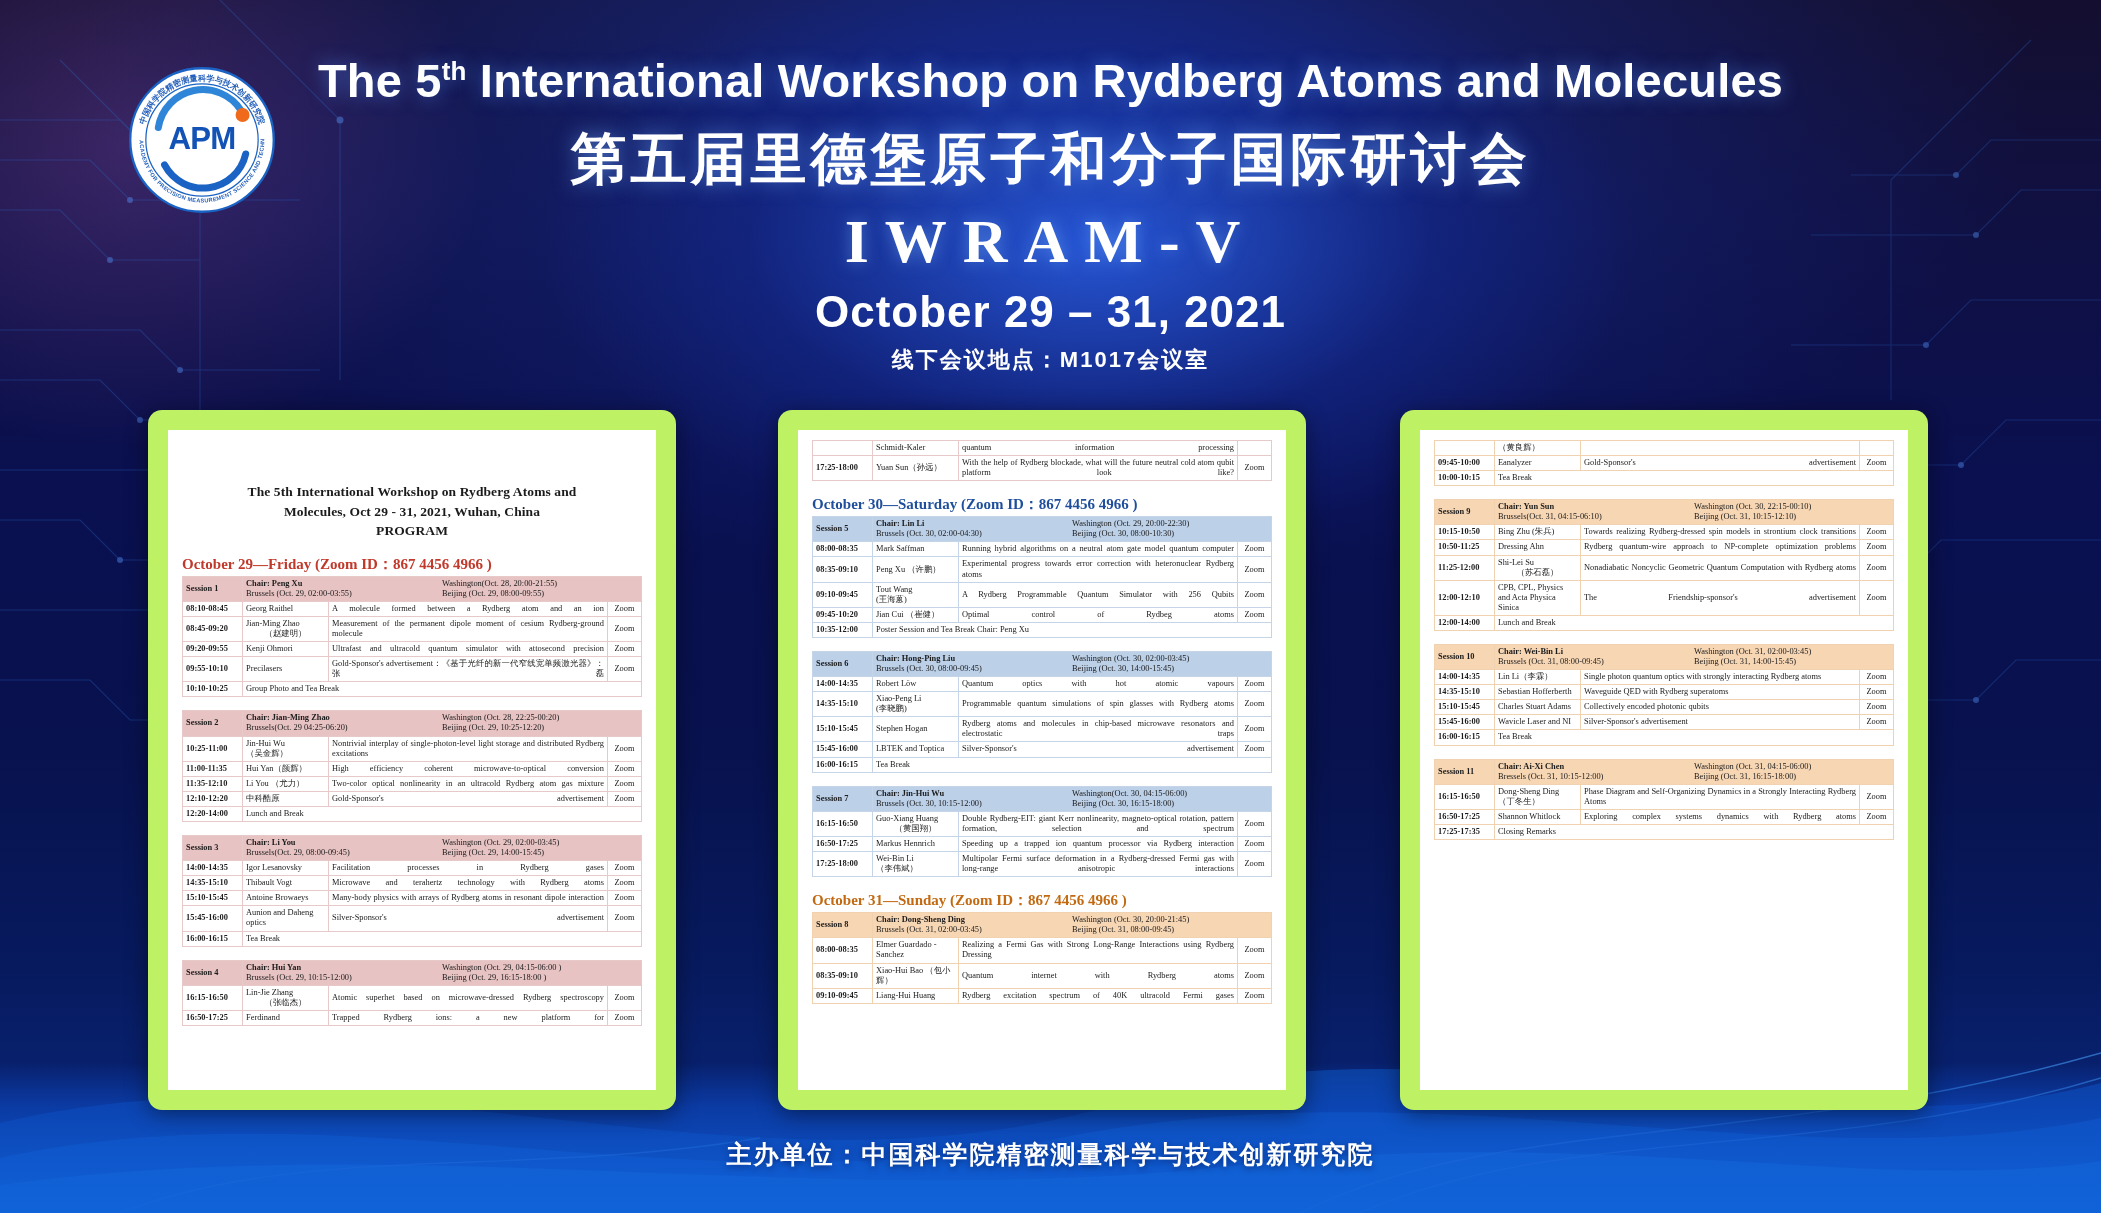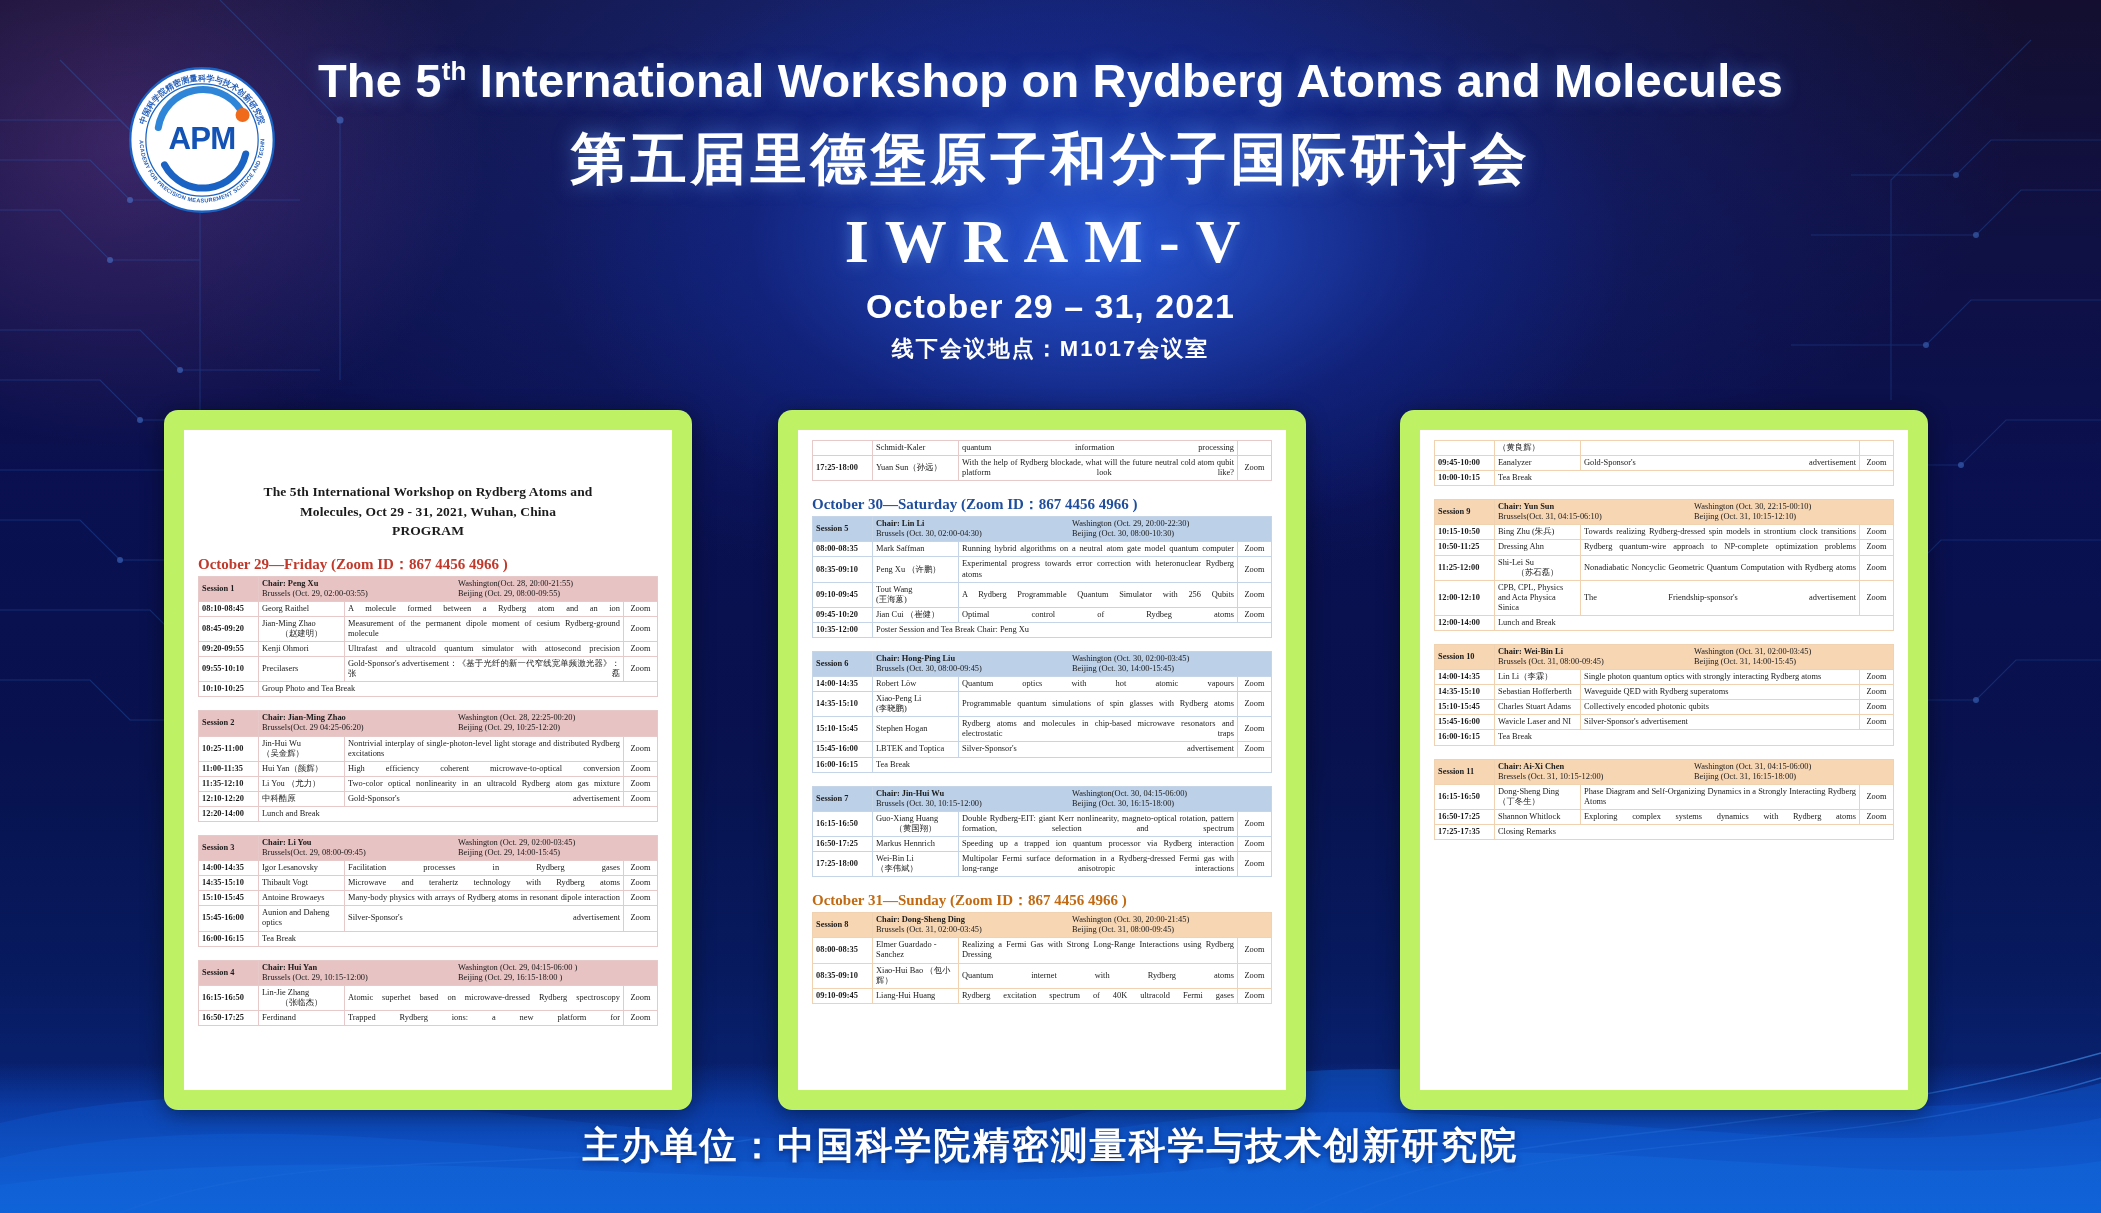--- a/index.html
+++ b/index.html
@@ -50,40 +50,40 @@
   .title-cn{
     margin-top:16px;font-size:56px;font-weight:700;color:#ffffff;letter-spacing:4px;
     text-shadow:0 0 20px rgba(110,170,255,.6);white-space:nowrap;
   }
   .title-abbr{
     margin-top:8px;font-family:"Liberation Serif", serif;
     font-size:62px;font-weight:700;color:#ffffff;letter-spacing:16px;
     text-shadow:0 0 16px rgba(120,180,255,.5);
   }
   .title-date{
-    margin-top:10px;font-size:34px;font-weight:700;color:#ffffff;letter-spacing:1px;
+    margin-top:10px;font-size:44px;font-weight:700;color:#ffffff;letter-spacing:1px;
   }
   .title-venue{
     margin-top:8px;font-size:22px;font-weight:700;color:#ffffff;letter-spacing:2px;
   }
   
   .panels{position:absolute;left:0;right:0;top:410px;height:700px;}
   .panel{
     position:absolute;top:0;width:528px;height:700px;
     background:#bef264;
     border-radius:14px;
     box-shadow:0 4px 22px rgba(0,0,0,.45);
     padding:20px;
     box-sizing:border-box;
   }
   .panel-inner{
     width:100%;height:100%;background:#ffffff;overflow:hidden;
     padding:10px 14px;box-sizing:border-box;
   }
-  #panel-1{left:164px;}
+  #panel-1{left:148px;}
   #panel-2{left:778px;}
   #panel-3{left:1400px;}
 
   
   .doc{font-family:"Liberation Serif", serif;color:#1b1b1b;}
   .doc-title{
     text-align:center;font-weight:700;font-size:13.5px;line-height:1.45;
     margin-top:42px;
   }
   .doc-title .pl{display:block;letter-spacing:.1px;}
@@ -115,21 +115,21 @@
   .col-speaker{width:86px;}
   .col-zoom{width:34px;text-align:center;}
   .col-talk{text-align:justify;}
   .spk-cn{display:block;text-align:center;}
   .sp-break td{font-weight:700;}
   .talk-just{text-align:justify;text-align-last:justify;}
 
   
   .footer-text{
     position:absolute;left:0;right:0;bottom:42px;text-align:center;
-    font-size:37px;font-weight:700;color:#ffffff;letter-spacing:2px;
+    font-size:25px;font-weight:700;color:#ffffff;letter-spacing:2px;
     text-shadow:0 2px 6px rgba(0,20,80,.6);
   }
 </style>
 </head>
 <body>
 
 <div class="bg">
   <div class="bg-base"></div>
   <div class="bg-left-glow"></div>
 

